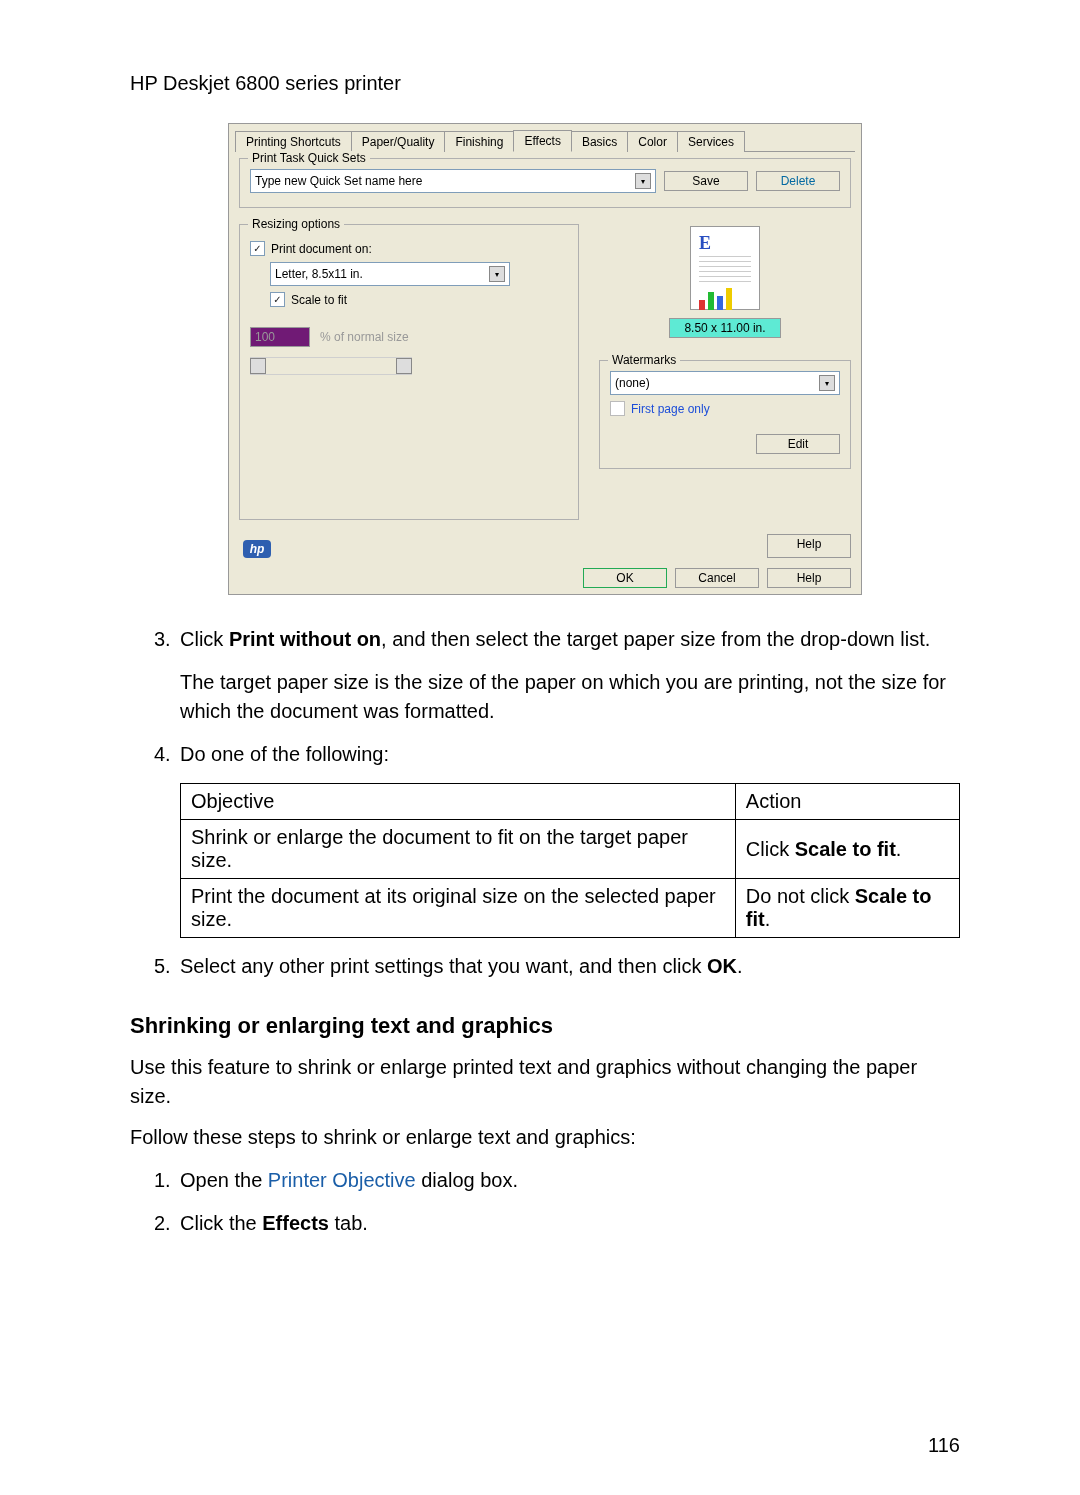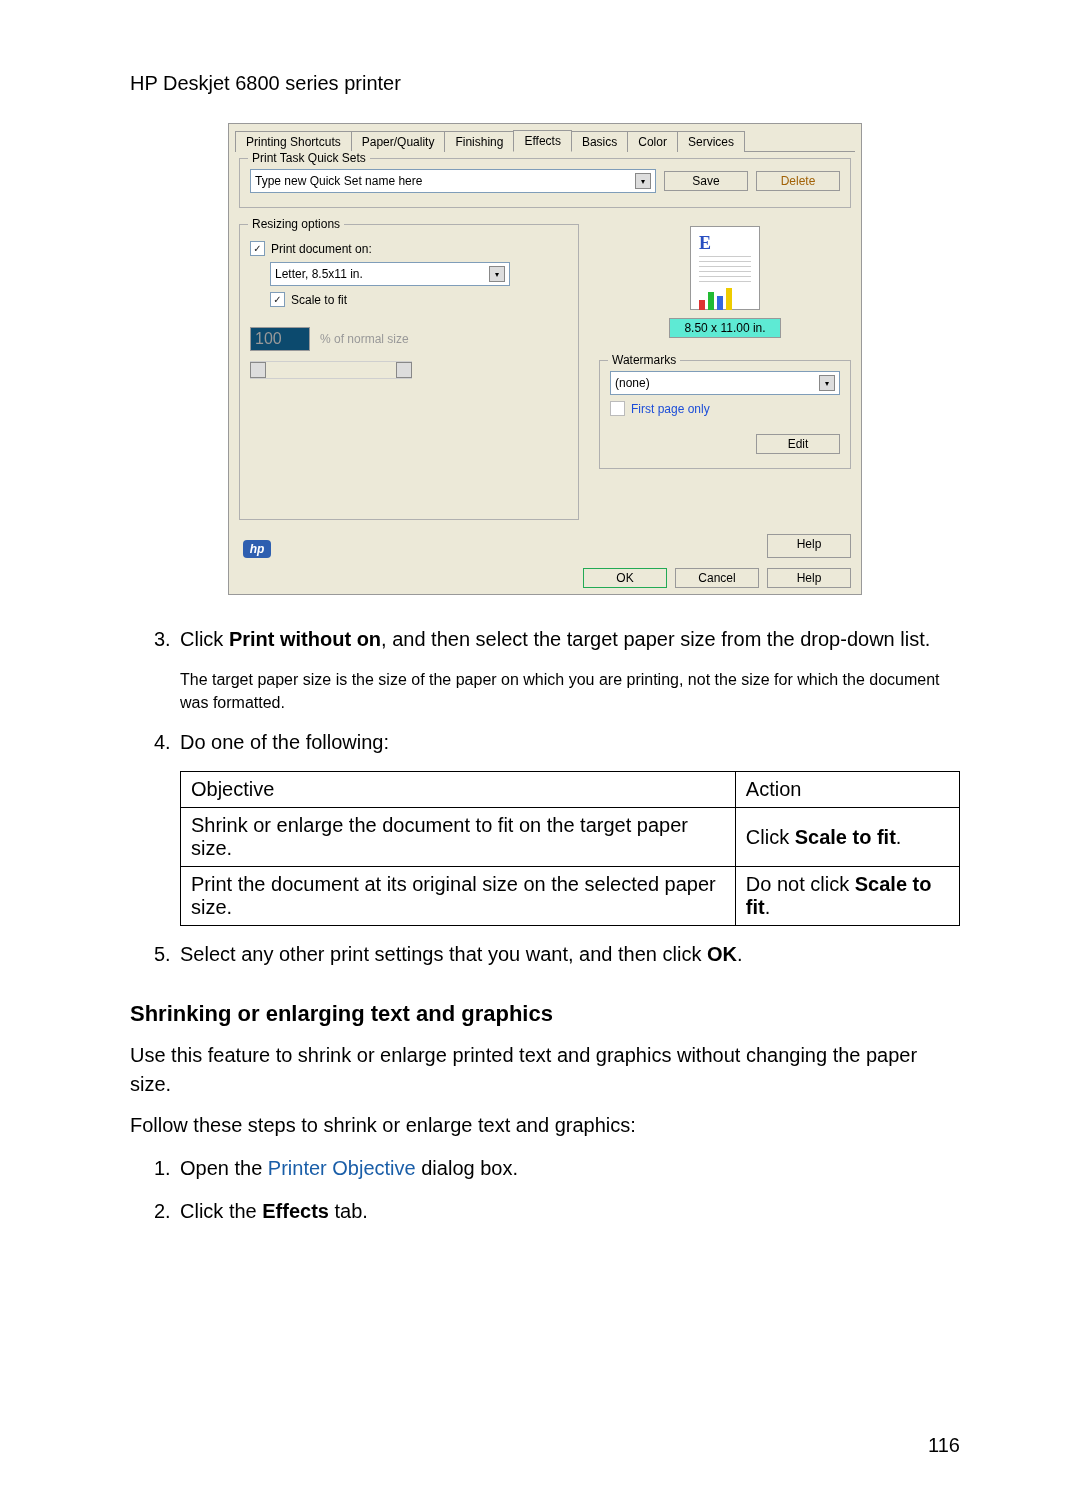--- a/index.html
+++ b/index.html
@@ -9,44 +9,44 @@
   .dialog{width:620px;background:#ece9d8;border:1px solid #999;font-family:Tahoma,Arial,sans-serif;font-size:12px;color:#000;padding:6px 6px 6px 6px}
   .tabs{display:flex;align-items:flex-end;border-bottom:1px solid #999;margin:0 0 6px 0}
   .tab{border:1px solid #999;border-bottom:none;background:#ece9d8;padding:3px 10px;margin-right:-1px;font-size:12px;position:relative;top:1px;cursor:default}
   .tab.active{background:#ece9d8;top:0px;border-bottom:1px solid #ece9d8;margin-bottom:-1px;z-index:2}
   .fieldset{border:1px solid #b0b0b0;margin:6px 4px 10px 4px;padding:10px 10px 14px 10px;position:relative}
   .legend{position:absolute;top:-8px;left:8px;background:#ece9d8;padding:0 4px;font-size:12px}
   .row{display:flex;align-items:center}
   .combo{border:1px solid #7f9db9;background:#fff;padding:2px 4px;height:18px;display:flex;align-items:center;justify-content:space-between}
   .combo .arrow{width:14px;height:14px;background:#ddd;border:1px solid #888;display:flex;align-items:center;justify-content:center;font-size:8px}
   .btn{border:1px solid #999;background:#ece9d8;padding:2px 0;width:82px;text-align:center;margin-left:8px;cursor:default;font-size:12px}
-  .btn.disabled{color:#a16207}
+  .btn.disabled{color:#0369a1}
   .cols{display:flex}
   .lcol{flex:1;padding-right:12px}
   .rcol{width:260px}
   .cb{display:flex;align-items:center;margin:6px 0;font-size:12px}
   .cb .box{width:13px;height:13px;border:1px solid #7f9db9;background:#fff;margin-right:6px;display:flex;align-items:center;justify-content:center;font-size:10px;color:#222}
   .cb.disabled{color:#1d4ed8}
-  .numbox{width:50px;border:1px solid #999;background:#0c4a6e;color:#999;padding:2px 4px;font-size:16px}
+  .numbox{width:50px;border:1px solid #999;background:#701a75;color:#999;padding:2px 4px;font-size:12px}
   .label-dis{color:#999;margin-left:10px;font-size:12px}
   .slider{height:16px;background:#ece9d8;border:1px solid #cfcfcf;width:160px;margin-top:10px;position:relative}
   .slider::before,.slider::after{content:"";position:absolute;top:0;width:14px;height:14px;background:#ddd;border:1px solid #888}
   .slider::before{left:-1px}
   .slider::after{right:-1px}
   .preview{border:1px solid #999;background:#fff;width:70px;height:84px;margin:0 auto 8px auto;padding:6px 8px;box-sizing:border-box}
   .preview .e{font-family:'Times New Roman',serif;font-weight:bold;color:#2a4fc1;font-size:18px}
   .preview .lines{height:28px;background:repeating-linear-gradient(#ccc,#ccc 1px,#fff 1px,#fff 5px);margin-top:2px}
   .preview .bars{display:flex;align-items:flex-end;height:22px;margin-top:4px}
   .preview .bars span{display:block;width:6px;margin-right:3px}
   .sizebadge{border:1px solid #999;background:#5eead4;font-size:12px;text-align:center;width:110px;margin:0 auto;padding:2px 0}
   .hp-badge{display:inline-block;width:28px;height:18px;background:#2e5fb0;border-radius:4px;color:#fff;text-align:center;font-style:italic;font-weight:bold;line-height:18px;margin:6px 0 0 4px;font-size:12px}
   .footer-row{display:flex;justify-content:flex-end;padding:10px 4px 0 4px}
   .list-num{font-size:20px;line-height:1.45;margin:14px 0 14px 24px}
   .list-num .n{display:inline-block;width:26px}
-  .list-text{margin-left:50px;font-size:16px;line-height:1.45}
+  .list-text{margin-left:50px;font-size:20px;line-height:1.45}
   .table{border-collapse:collapse;width:100%;margin:14px 0 14px 0;font-size:20px}
   .table td{border:1px solid #000;padding:6px 10px;vertical-align:middle}
   .h2{font-size:22px;font-weight:bold;margin:32px 0 14px 0}
   .body{font-size:20px;line-height:1.45;margin:12px 0}
   .link{color:#1a5ea8}
   .page-num{position:absolute;bottom:40px;right:120px;font-size:20px}
   .bold{font-weight:bold}
 </style>
 </head>
 <body>

